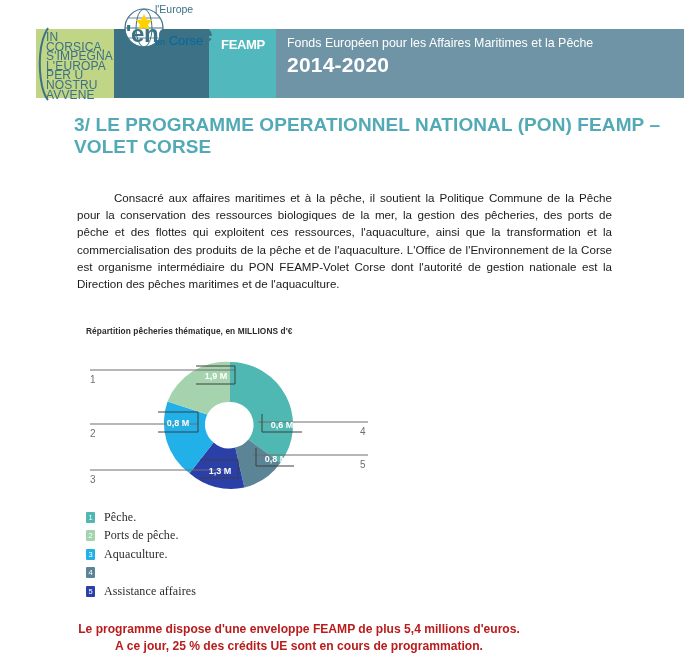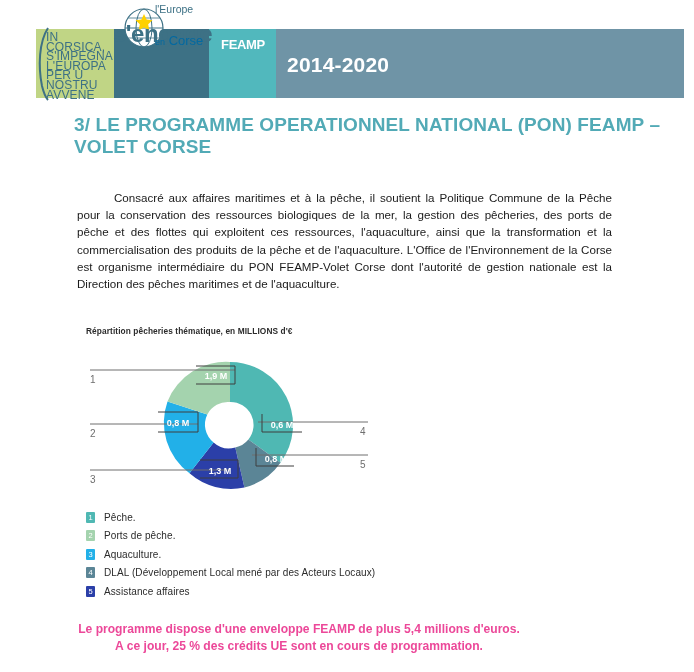--- a/index.html
+++ b/index.html
@@ -184,33 +184,33 @@
     left: 0; top: 0;
     width: 9px;
     text-align: center;
     color: #ffffff;
     font-size: 7.5px;
     line-height: 11px;
     font-family: "Liberation Sans", sans-serif;
   }
   .legend-text {
     color: #2b2b2b;
-    font-size: 10px;
+    font-size: 12px;
     letter-spacing: 0.1px;
     white-space: nowrap;
-    font-family: Liberation Sans, sans-serif;
+    font-family: Liberation Serif, serif;
   }
 
   
   #footer-note {
     position: absolute;
     left: 0; top: 621px;
     width: 598px;
     text-align: center;
-    color: #ec4899;
+    color: #b91c1c;
     font-size: 12.1px;
     font-weight: bold;
     line-height: 17px;
     font-family: "Liberation Sans", sans-serif;
   }
 </style>
 </head>
 <body>
 
 <div id="header-banner">
@@ -231,20 +231,21 @@
     <line x1="1" y1="20" x2="39" y2="20" stroke="#3d7185" stroke-width="1"></line>
     <line x1="4" y1="10" x2="36" y2="10" stroke="#3d7185" stroke-width="0.8"></line>
     <line x1="4" y1="30" x2="36" y2="30" stroke="#3d7185" stroke-width="0.8"></line>
     <path d="M20 6 l2.6 5.4 5.9 .8 -4.3 4.1 1.1 5.9 -5.3 -2.8 -5.3 2.8 1.1 -5.9 -4.3 -4.1 5.9 -.8 z" fill="#ffd100"></path>
   </svg>
   <div id="logo-sengage">s'engage</div>
   <div id="logo-leurope">l'Europe</div>
   <div id="logo-encorse"><span class="small">en</span> <span>Corse</span></div>
 
   <div id="feamp-label">FEAMP</div>
+  <div id="banner-subtitle">Fonds Européen pour les Affaires Maritimes et la Pêche</div>
   <div id="banner-years">2014-2020</div>
 </div>
 
 <div id="page-title">3/ LE PROGRAMME OPERATIONNEL NATIONAL (PON) FEAMP – VOLET CORSE</div>
 
 <div id="body-paragraph">Consacré aux affaires maritimes et à la pêche, il soutient la Politique Commune de la Pêche pour la conservation des ressources biologiques de la mer, la gestion des pêcheries, des ports de pêche et des flottes qui exploitent ces ressources, l'aquaculture, ainsi que la transformation et la commercialisation des produits de la pêche et de l'aquaculture. L'Office de l'Environnement de la Corse est organisme intermédiaire du PON FEAMP-Volet Corse dont l'autorité de gestion nationale est la Direction des pêches maritimes et de l'aquaculture.</div>
 
 <div id="chart-title">Répartition pêcheries thématique, en MILLIONS d'€</div>
 
 <svg id="donut-chart-svg" width="300" height="150" viewBox="0 0 300 150">
@@ -307,21 +308,20 @@
   <div class="legend-row">
     <div class="legend-swatch" style="background:#22b0e8">
       <span>3</span>
     </div>
     <div class="legend-text">Aquaculture.</div>
   </div>
   <div class="legend-row">
     <div class="legend-swatch" style="background:#5b8596">
       <span>4</span>
     </div>
-    <div class="legend-text">DLAL (Développement Local mené par des Acteurs Locaux)</div>
   </div>
   <div class="legend-row">
     <div class="legend-swatch" style="background:#2b3fa8">
       <span>5</span>
     </div>
     <div class="legend-text">Assistance affaires</div>
   </div>
 </div>
 
 <div id="footer-note">

